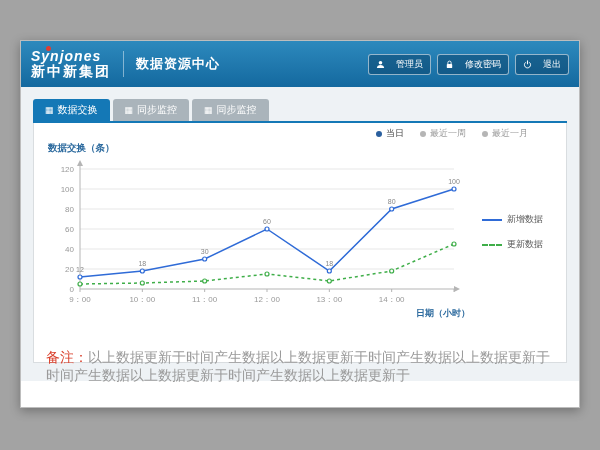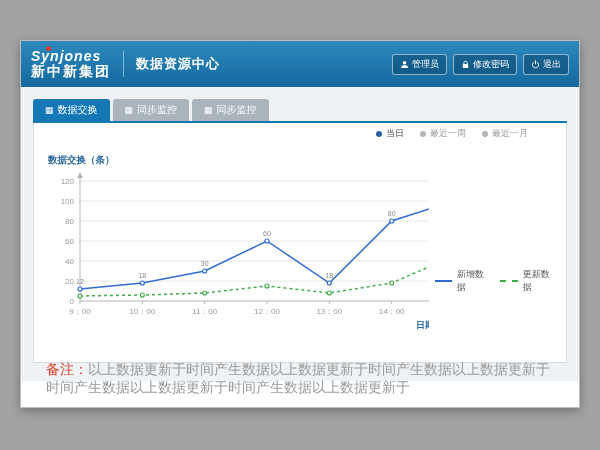--- a/index.html
+++ b/index.html
@@ -12,21 +12,21 @@
   .topbar { height: 46px; background: linear-gradient(180deg, #2d89bd 0%, #14699f 100%);
             display: flex; align-items: center; justify-content: space-between; padding: 0 10px; }
   .brand { display: flex; align-items: center; }
   .logo { position: relative; display: flex; flex-direction: column; line-height: 1.1; }
   .logo-en { color: #fff; font-style: italic; font-weight: bold; font-size: 14px; letter-spacing: 1px; }
   .logo-dot { position: absolute; left: 15px; top: -3px; width: 5px; height: 5px; border-radius: 50%; background: #e23c30; }
   .logo-cn { color: #fff; font-size: 14px; font-weight: bold; letter-spacing: 2px; }
   .brand-divider { width: 1px; height: 26px; background: rgba(255,255,255,.45); margin: 0 12px; }
   .app-title { color: #fff; font-size: 13px; font-weight: bold; letter-spacing: 1px; }
   .header-actions { display: flex; gap: 6px; align-items: center; }
-  .hbtn { display: flex; align-items: center; gap: 3px; background: rgba(8,62,100,.45);
+  .hbtn { display: flex; align-items: center; gap: 11px; background: rgba(8,62,100,.45);
           border: 1px solid rgba(255,255,255,.55); border-radius: 3px; color: #fff; font-size: 9px;
           padding: 3px 7px; cursor: pointer; font-family: inherit; }
   .hicon { width: 9px; height: 9px; display: inline-block; }
   .hicon svg { display: block; width: 9px; height: 9px; }
 
   
   .mainnav { height: 26px; background: #0b568b; display: flex; align-items: stretch; }
   .nav-item { color: #fff; font-size: 10.5px; line-height: 26px; padding: 0 18px;
               border-right: 1px solid rgba(255,255,255,.22); cursor: pointer; }
   .nav-item:first-child { background: rgba(0,0,0,.10); }
@@ -41,23 +41,23 @@
   .tabs-underline { height: 2px; background: #1478b6; }
   .panel { background: #fff; border: 1px solid #d9dde0; border-top: none; height: 240px; padding: 0 12px; position: relative; }
 
   .legend-top { display: flex; justify-content: flex-end; gap: 16px; padding: 4px 26px 0 0;
                 font-size: 9px; color: #999; align-items: center; }
   .lg-item { display: flex; align-items: center; gap: 4px; cursor: pointer; }
   .lg-item .dot { width: 6px; height: 6px; border-radius: 50%; background: #b5b5b5; display: inline-block; }
   .lg-item.active { color: #444; }
   .lg-item.active .dot { background: #2a5f9e; }
 
-  .ylab { font-size: 9.5px; font-weight: bold; color: #2c6a9e; margin: 14px 0 0 2px; }
+  .ylab { font-size: 9.5px; font-weight: bold; color: #2c6a9e; margin: 2px 0 0 2px; }
   .chart-row { display: flex; }
-  .series-legend { margin-left: 6px; margin-top: 58px; display: flex; flex-direction: row; gap: 12px;
+  .series-legend { margin-left: 6px; margin-top: 58px; display: flex; flex-direction: column; gap: 12px;
                    font-size: 9px; color: #555; }
   .sl-item { display: flex; align-items: center; gap: 5px; cursor: pointer; }
   .ls { width: 20px; height: 0; }
   .ls.solid { border-top: 2px solid #2f6bd7; }
   .ls.dashed { border-top: 2px dashed #3fae49; }
 
   .note { text-align: left; font-size: 14px; margin-top: 24px; }
   .note-prefix { color: #d9402c; }
   .note-text { color: #9a9a9a; }
 </style>

